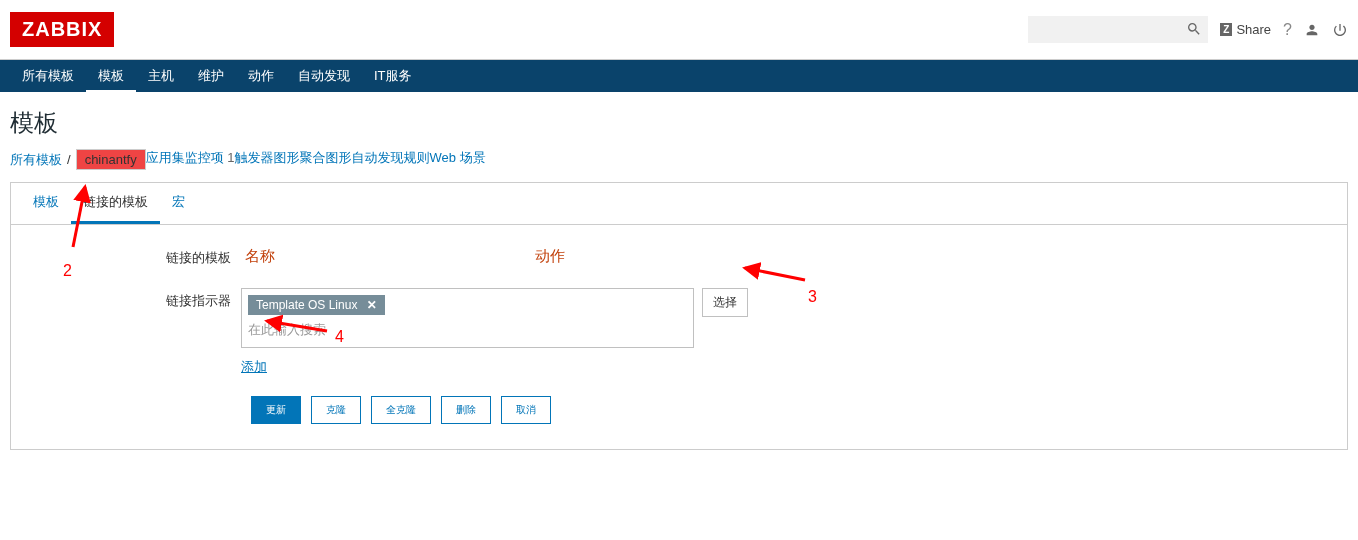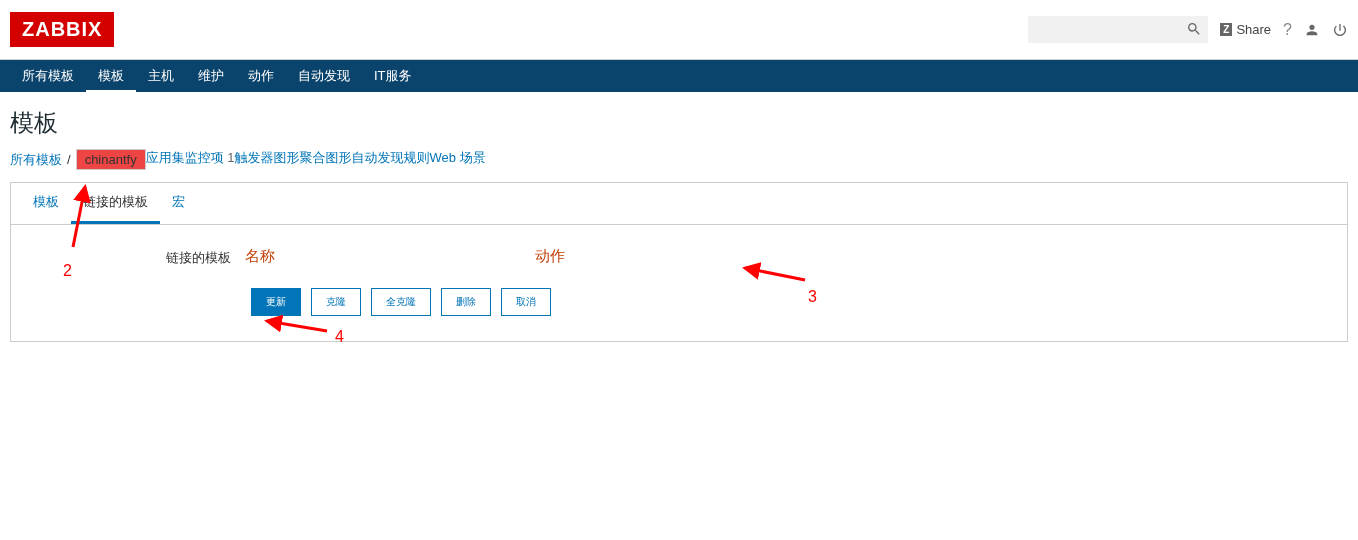--- a/index.html
+++ b/index.html
@@ -129,20 +129,36 @@
     <div class="form-row">
       <div class="form-label">链接的模板</div>
       <div class="form-control-area">
         <div class="linked-header">
           <div class="linked-header-name">名称</div>
           <div class="linked-header-action">动作</div>
         </div>
       </div>
     </div>
 
+    <div class="form-row">
+      <div class="form-label">链接指示器</div>
+      <div class="form-control-area">
+        <div class="select-row">
+          <div class="multiselect-box">
+            <span class="chip">
+              <span>Template OS Linux</span>
+              <span class="chip-x">✕</span>
+            </span>
+            <div class="type-here">在此输入搜索</div>
+          </div>
+          <button class="select-btn">选择</button>
+        </div>
+        <a class="add-link">添加</a>
+      </div>
+    </div>
 
     <div class="button-row">
       <button class="btn primary">更新</button>
       <button class="btn">克隆</button>
       <button class="btn">全克隆</button>
       <button class="btn">删除</button>
       <button class="btn">取消</button>
     </div>
   </div>
 </div>

